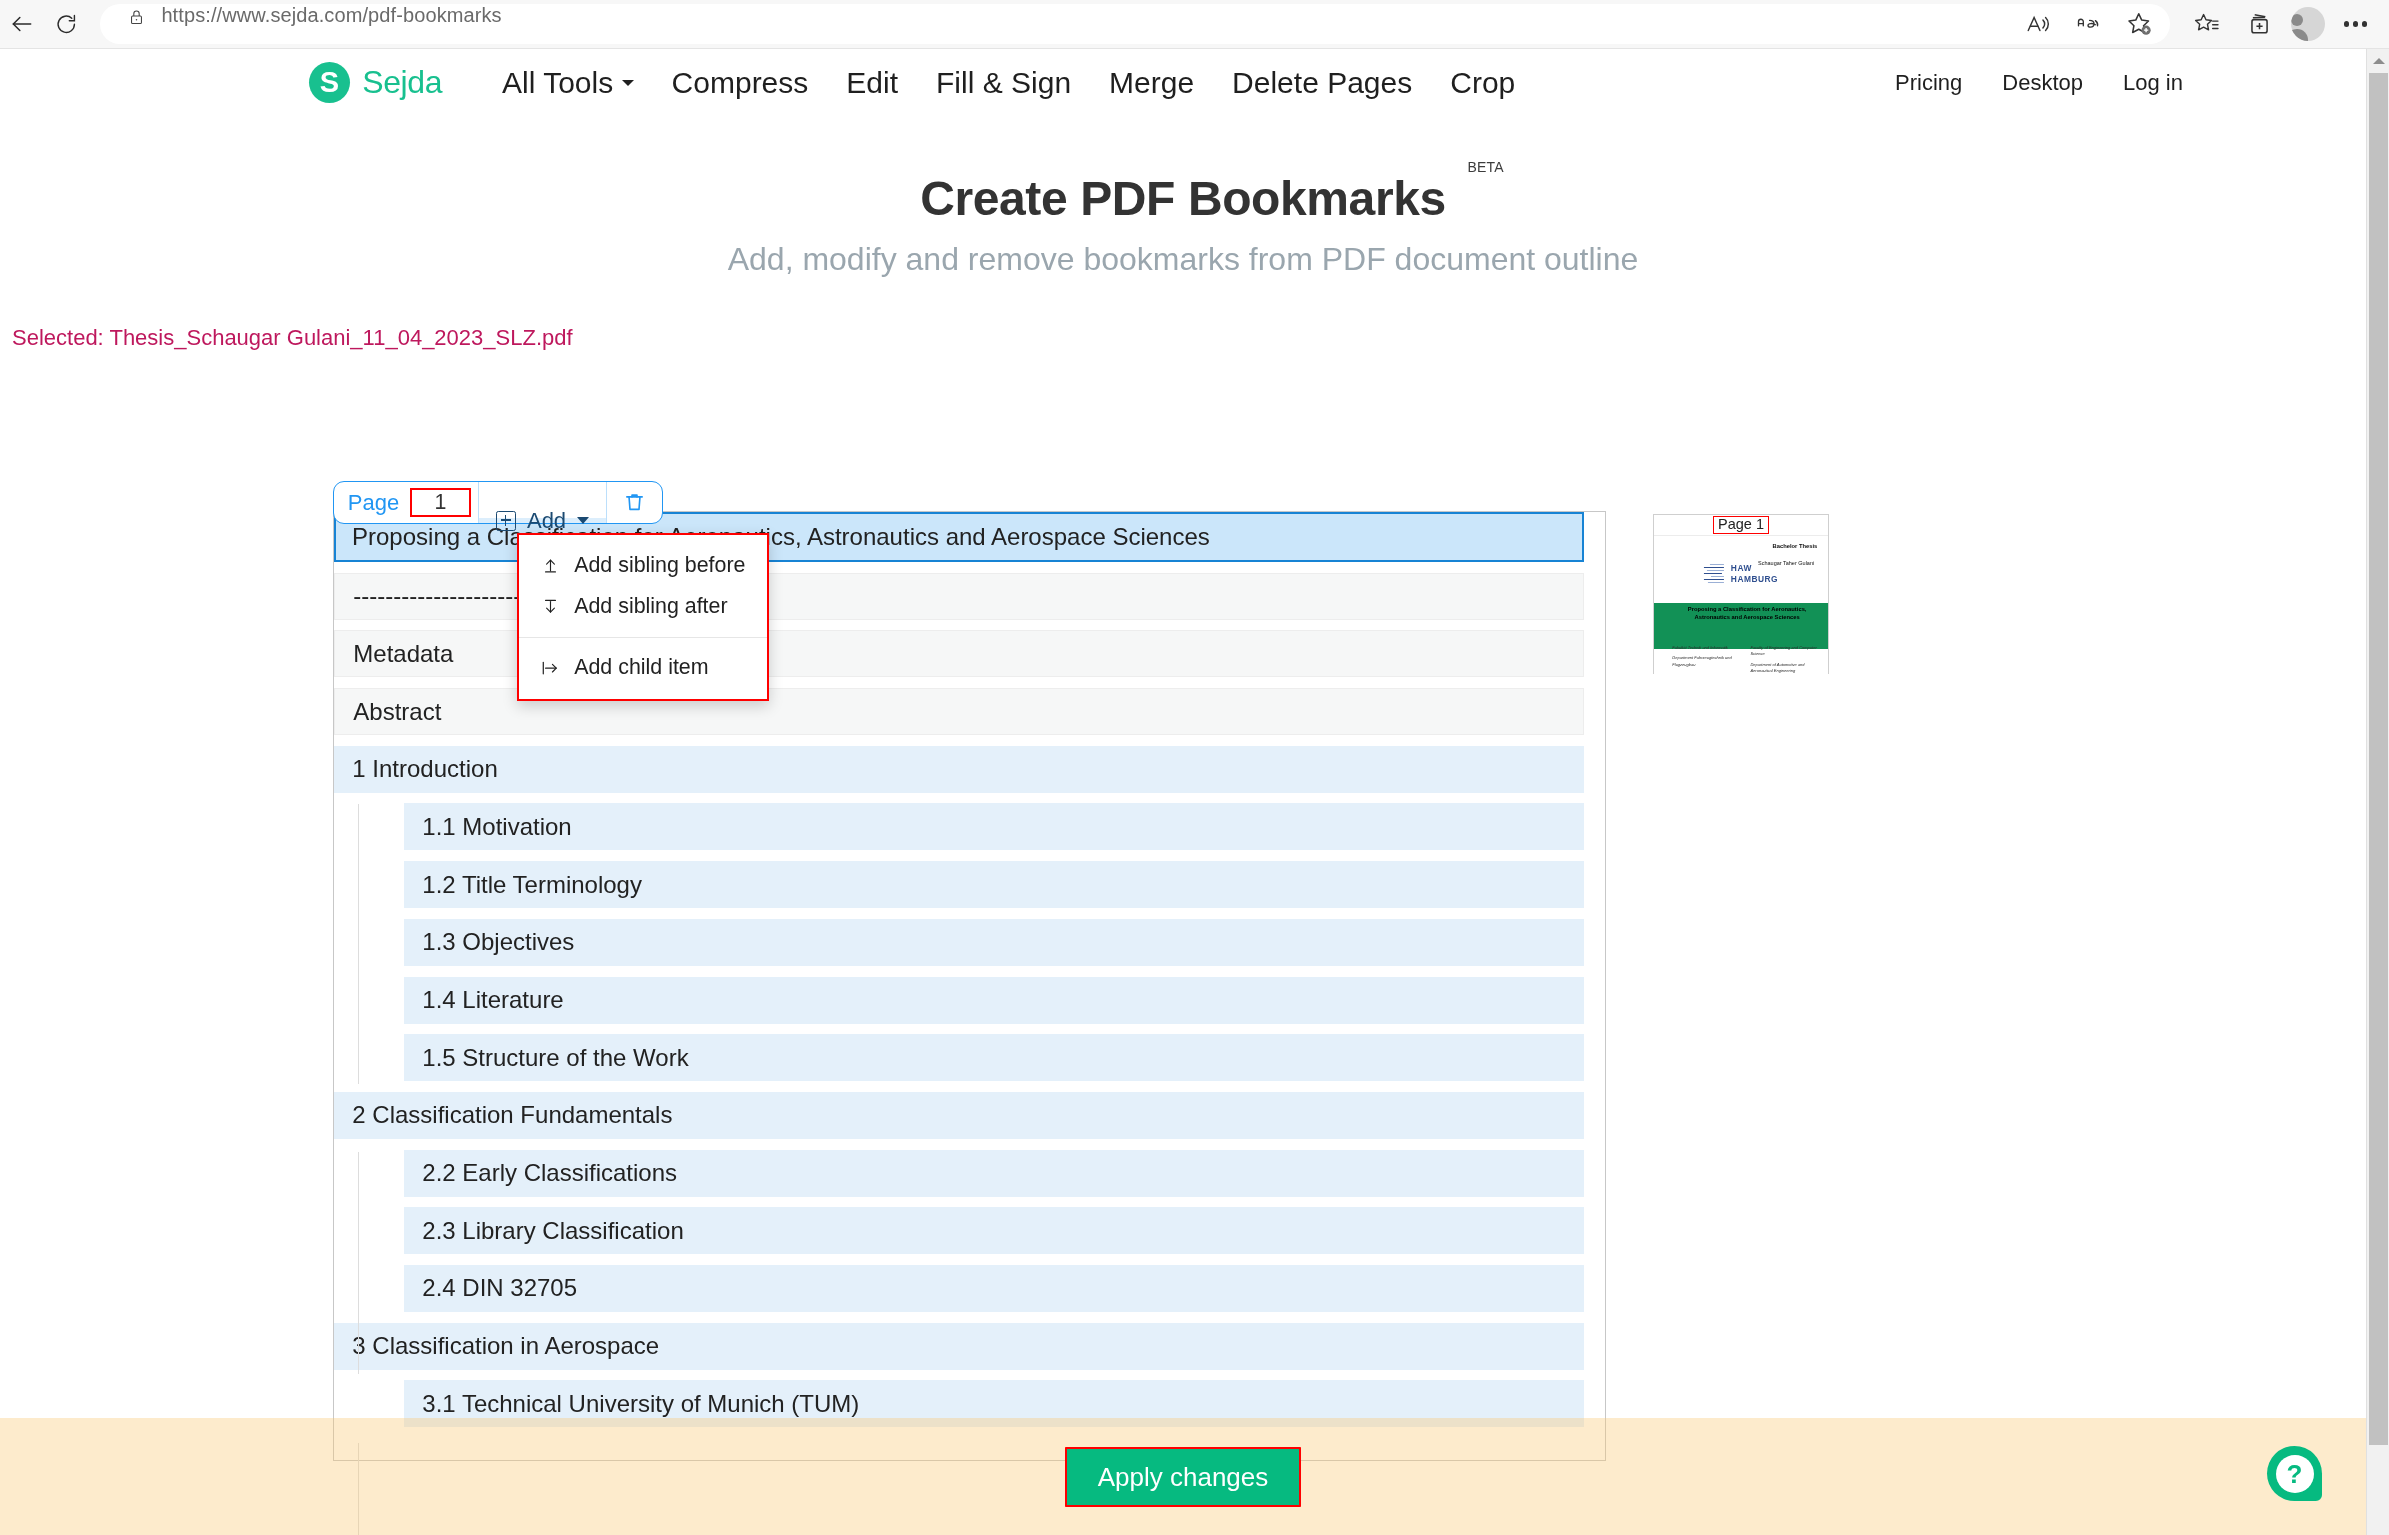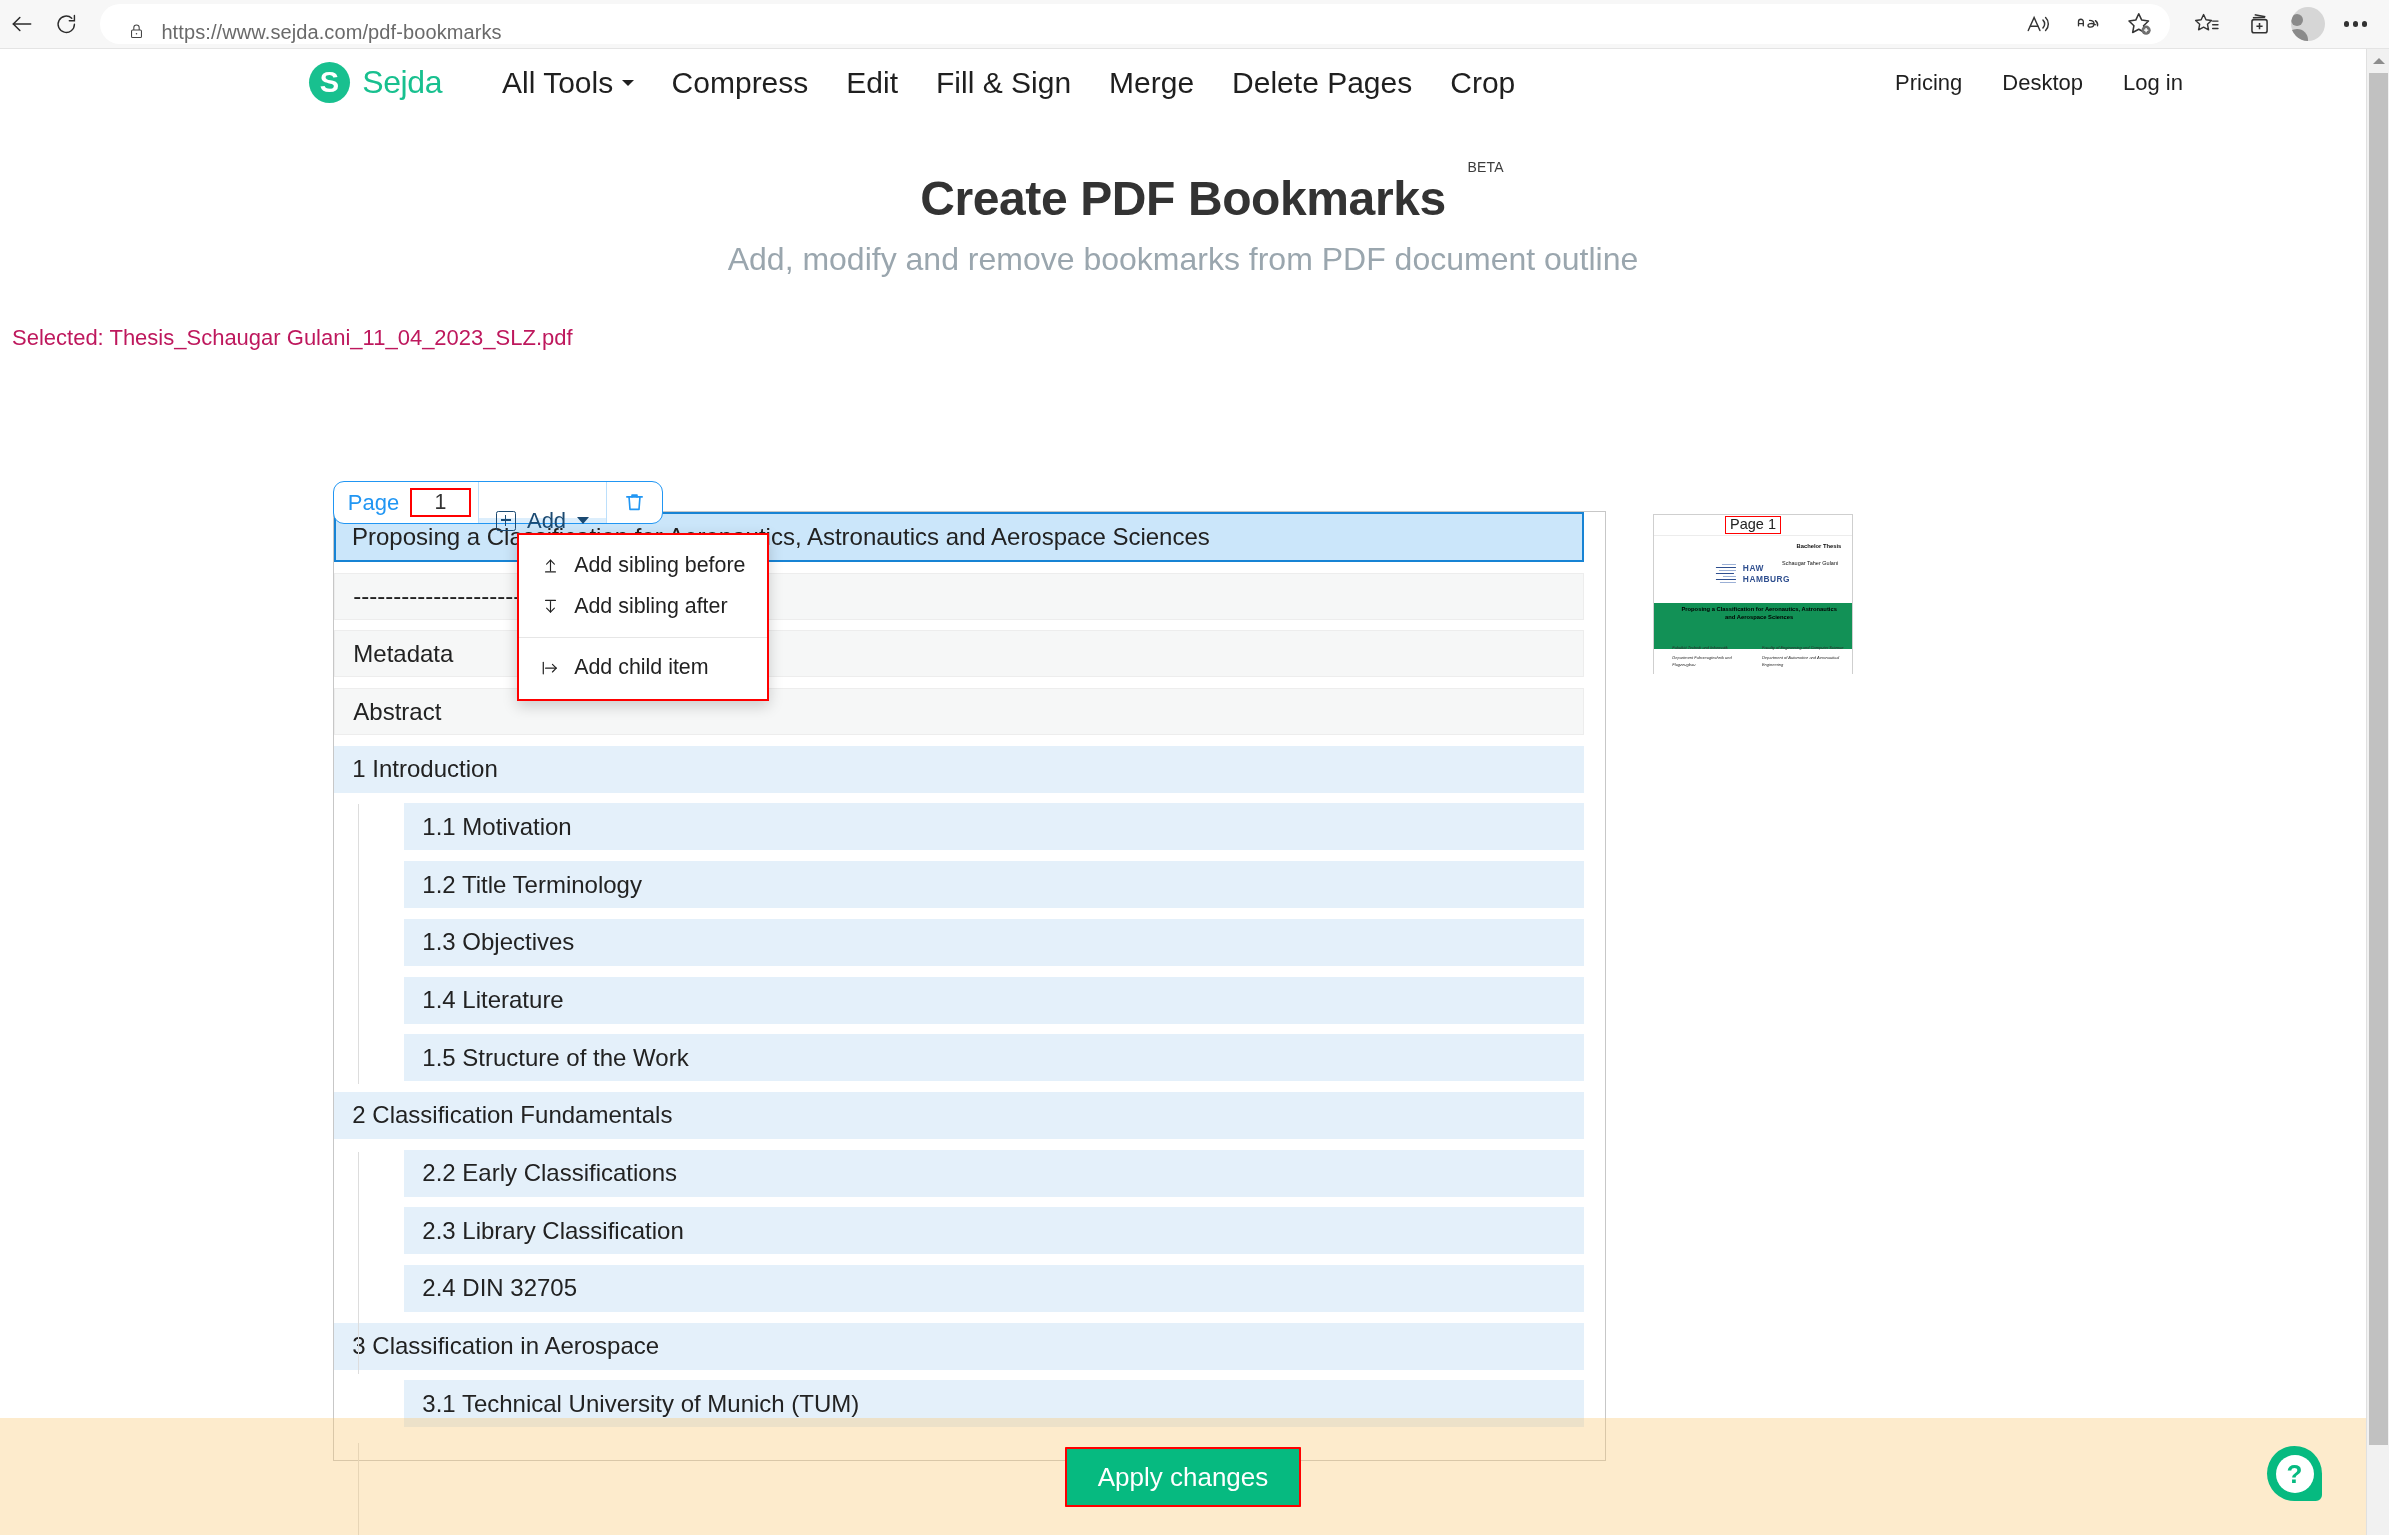--- a/index.html
+++ b/index.html
@@ -23,21 +23,21 @@
     display: flex; align-items: center; justify-content: center;
     color: #2b2b2b;
     flex: none;
   }
   .nav-btn svg { display: block; }
   .omnibox {
     flex: 1;
     height: 40px;
     background: #ffffff;
     border-radius: 20px;
-    display: flex; align-items: flex-end;
+    display: flex; align-items: flex-start;
     margin-left: 12.2px;
     padding: 0 6.1px 0 23px;
     position: relative;
   }
   .lock-icon { width: 26px; height: 26px; display:flex; align-items:center; justify-content:center; color:#444; flex:none; }
   .url-text {
     font-size: 20px;
     color: #6a6a6a;
     margin-left: 12.2px;
     letter-spacing: 0.1px;
@@ -261,21 +261,21 @@
     padding: 8.4px 13.8px 8.4px 21.4px;
     font-size: 21.4px; color: #222;
     white-space: nowrap;
   }
   .menu-sep { height: 0.8px; background: #e6e6e6; margin: 9.2px 0; }
   .m-icon { width: 20px; display: flex; align-items: center; justify-content: center; flex: none; color: #222; }
 
   
   .preview {
     position: absolute; left: 1653px; top: 465px;
-    width: 200px; height: 160px;
+    width: 176px; height: 160px;
     border: 0.8px solid #cfcfcf;
     background: #fff;
   }
   .preview-head {
     height: 20.6px;
     display: flex; align-items: center; justify-content: center;
     border-bottom: 0.8px solid #ececec;
     background: #fff;
   }
   .page-badge {

